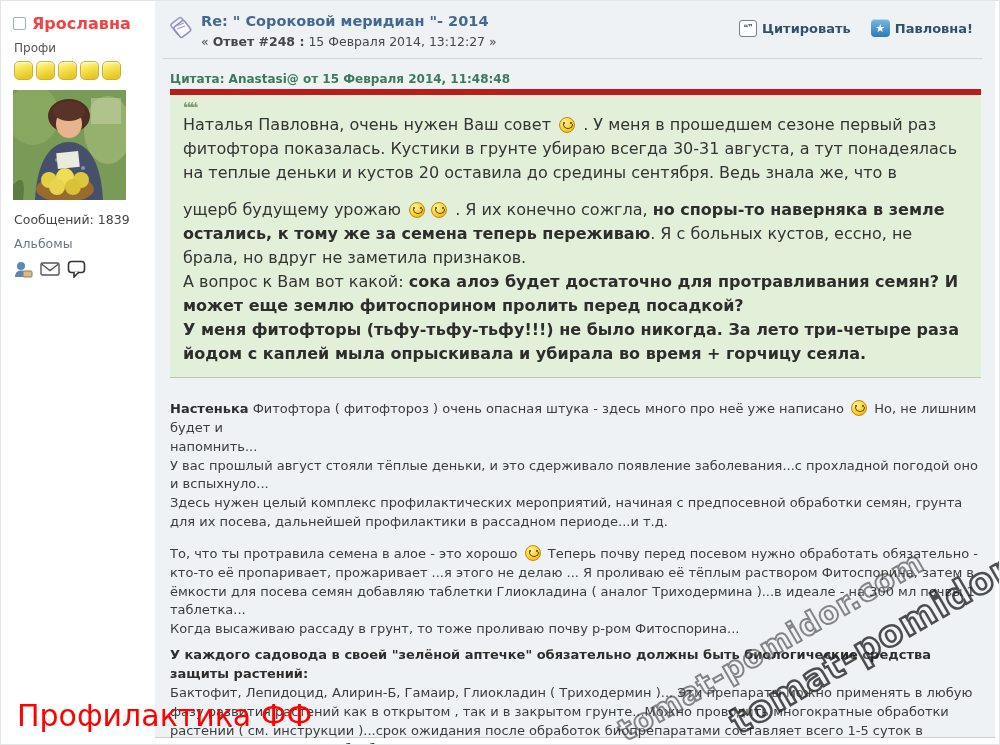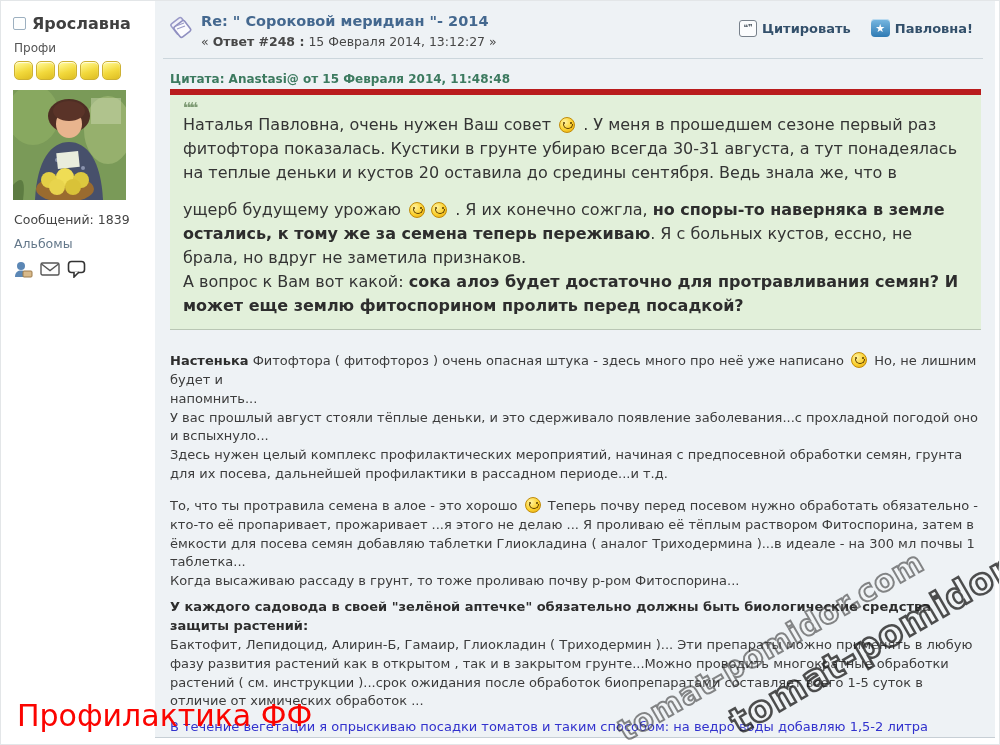--- a/index.html
+++ b/index.html
@@ -2,21 +2,21 @@
 <html><head>
 <meta charset="utf-8">
 <style>
   html,body{margin:0;padding:0;background:#fff;}
   .page{width:1000px;height:745px;position:relative;background:#fff;overflow:hidden;
         font-family:"DejaVu Sans","Liberation Sans",sans-serif;box-sizing:border-box;border:1px solid #e3e6e8;}
   
   .sidebar{position:absolute;left:0;top:0;width:154px;padding:13px 0 0 12px;box-sizing:border-box;background:#fff;}
   .user-row{display:flex;align-items:center;gap:6px;}
   .chk{width:11px;height:11px;border:1px solid #9db0c0;background:#fdfefe;border-radius:2px;display:inline-block;}
-  .username{font-size:16px;font-weight:bold;color:#404040;text-decoration:none;}
+  .username{font-size:16px;font-weight:bold;color:#ef4444;text-decoration:none;}
   .group{font-size:12px;color:#555;margin:8px 0 6px 1px;}
   .stars{display:flex;gap:3px;margin:2px 0 10px 1px;}
   .star{width:19px;height:19px;border-radius:5px;background:linear-gradient(160deg,#fff68a 10%,#f2d93c 55%,#ddbd22);border:1px solid #cdb133;box-sizing:border-box;box-shadow:inset 0 1px 1px rgba(255,255,255,.8);}
   .avatar{width:113px;height:110px;display:block;border:0;cursor:pointer;}
   .posts{font-size:12.5px;color:#444;margin:12px 0 6px 1px;}
   .albums{font-size:12.5px;color:#64788a;margin:0 0 9px 1px;text-decoration:none;display:inline-block;}
   .contact-icons{display:flex;gap:7px;align-items:center;}
   .ci{width:20px;height:18px;display:inline-block;cursor:pointer;}
   
   .main{position:absolute;left:154px;top:0;width:840px;height:737px;background:#eef2f5;border-bottom:1px solid #c7cfd5;box-sizing:border-box;padding:8px 12px 0 8px;}
@@ -142,20 +142,21 @@
       </div>
     </div>
 
     <div class="quote-caption">Цитата: Anastasi@ от 15 Февраля 2014, 11:48:48</div>
     <div class="quote-block">
       <span class="qmark">❝❝</span>
       <div id="quote-body">
           <div class="para q-gap"><span>Наталья Павловна, очень нужен Ваш совет </span><span class="smiley"></span><span> . У меня в прошедшем сезоне первый раз фитофтора показалась. Кустики в грунте убираю всегда 30-31 августа, а тут понадеялась на теплые деньки и кустов 20 оставила до средины сентября. Ведь знала же, что в</span></div>
           <div class="para"><span>ущерб будущему урожаю </span><span class="smiley"></span><span class="smiley"></span><span> . Я их конечно сожгла, </span><span class="b">но споры-то наверняка в земле остались, к тому же за семена теперь переживаю</span><span>. Я с больных кустов, ессно, не брала, но вдруг не заметила признаков.</span></div>
           <div class="para"><span>А вопрос к Вам вот какой: </span><span class="b">сока алоэ будет достаточно для протравливания семян? И может еще землю фитоспорином пролить перед посадкой?</span></div>
+          <div class="para"><span class="b">У меня фитофторы (тьфу-тьфу-тьфу!!!) не было никогда. За лето три-четыре раза йодом с каплей мыла опрыскивала и убирала во время + горчицу сеяла.</span></div>
         </div>
     </div>
 
     <div id="post-body" class="post-body">
         <div class="para"><span class="b">Настенька</span><span> Фитофтора ( фитофтороз ) очень опасная штука  - здесь много про неё уже написано </span><span class="smiley"></span><span>  Но, не лишним будет и</span></div>
         <div class="para"><span> напомнить...</span></div>
         <div class="para"><span>У вас  прошлый август стояли тёплые деньки, и это сдерживало появление заболевания...с прохладной погодой оно и вспыхнуло...</span></div>
         <div class="para"><span>Здесь нужен целый комплекс профилактических мероприятий, начиная с предпосевной обработки семян, грунта для их посева, дальнейшей профилактики в рассадном периоде...и т.д.</span></div>
         <div class="para gap"><span>То, что ты протравила семена в алое - это хорошо </span><span class="smiley"></span><span> Теперь почву перед посевом нужно обработать обязательно - кто-то её пропаривает, прожаривает ...я этого не делаю ... Я проливаю её тёплым раствором Фитоспорина, затем в ёмкости  для посева семян добавляю таблетки Глиокладина ( аналог Триходермина )...в идеале - на 300 мл почвы 1 таблетка...</span></div>
         <div class="para"><span>Когда высаживаю рассаду в грунт, то тоже проливаю почву р-ром Фитоспорина...</span></div>

